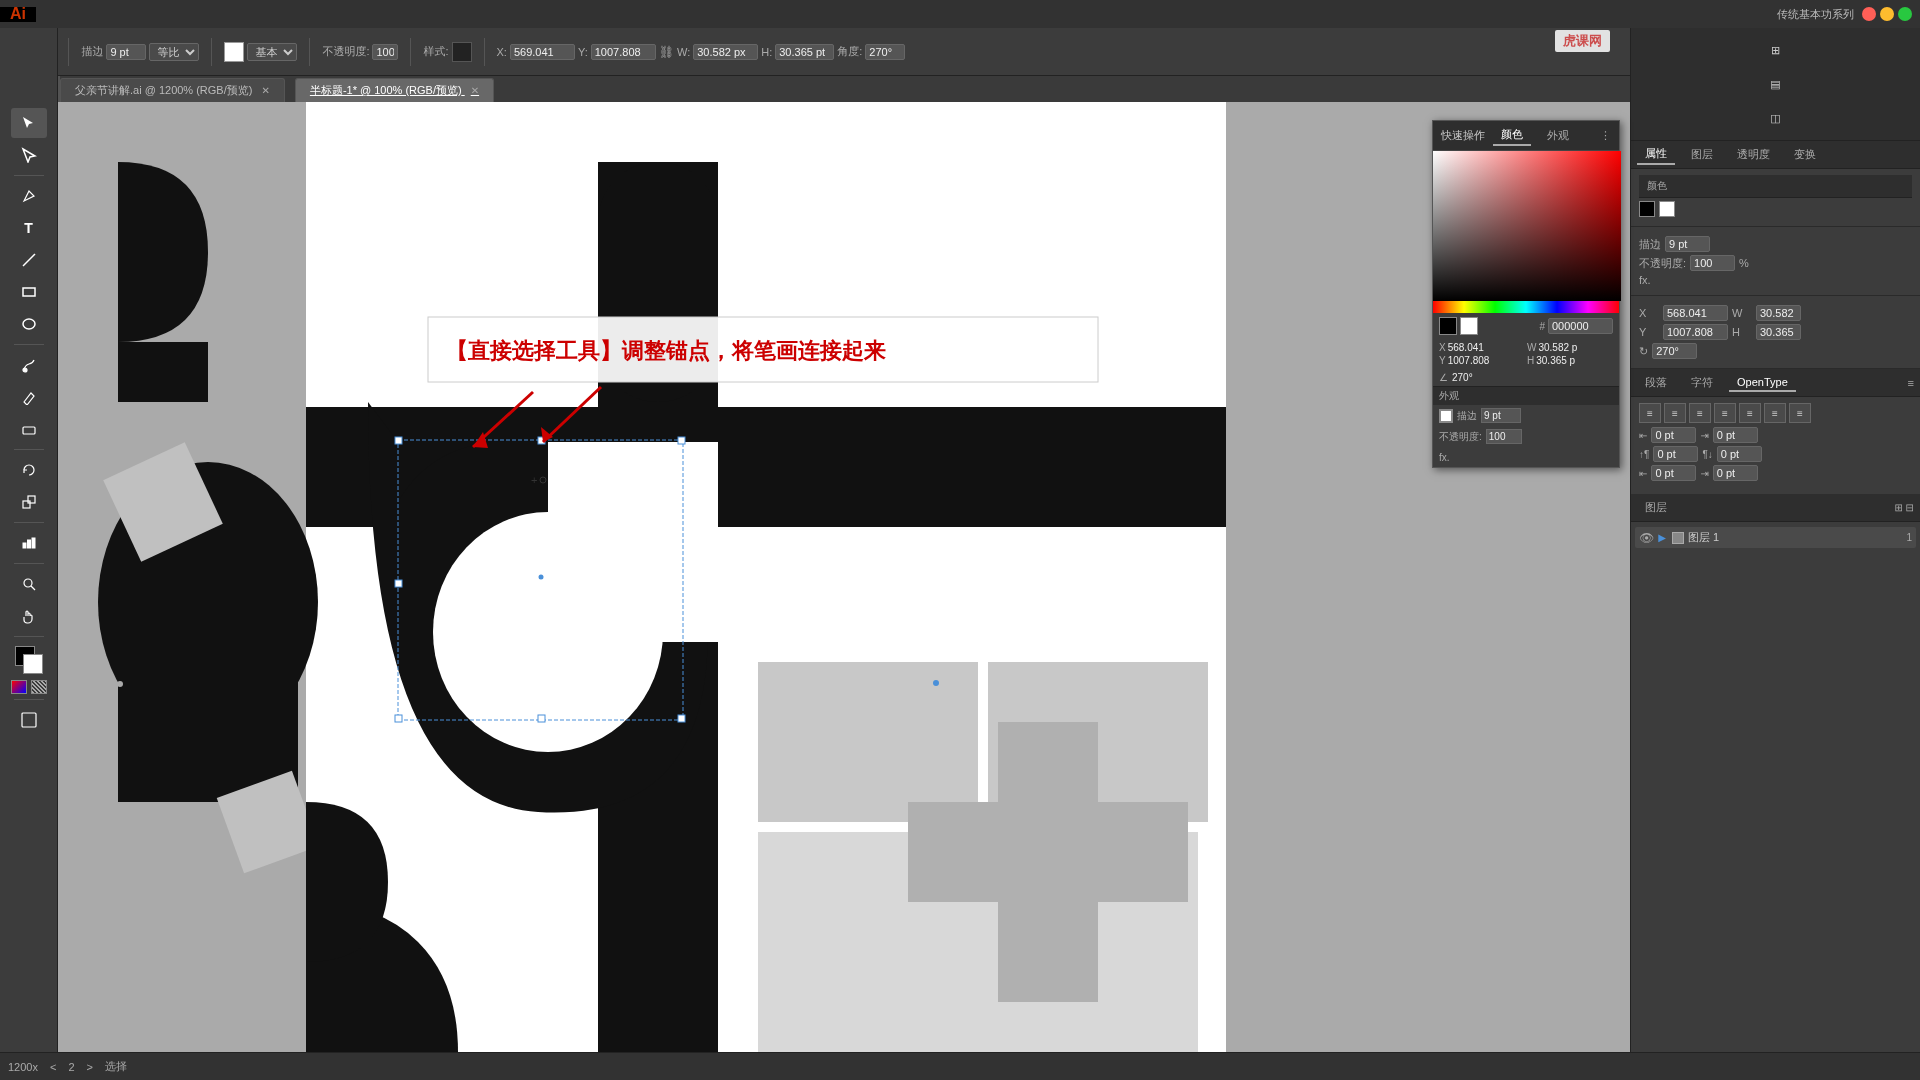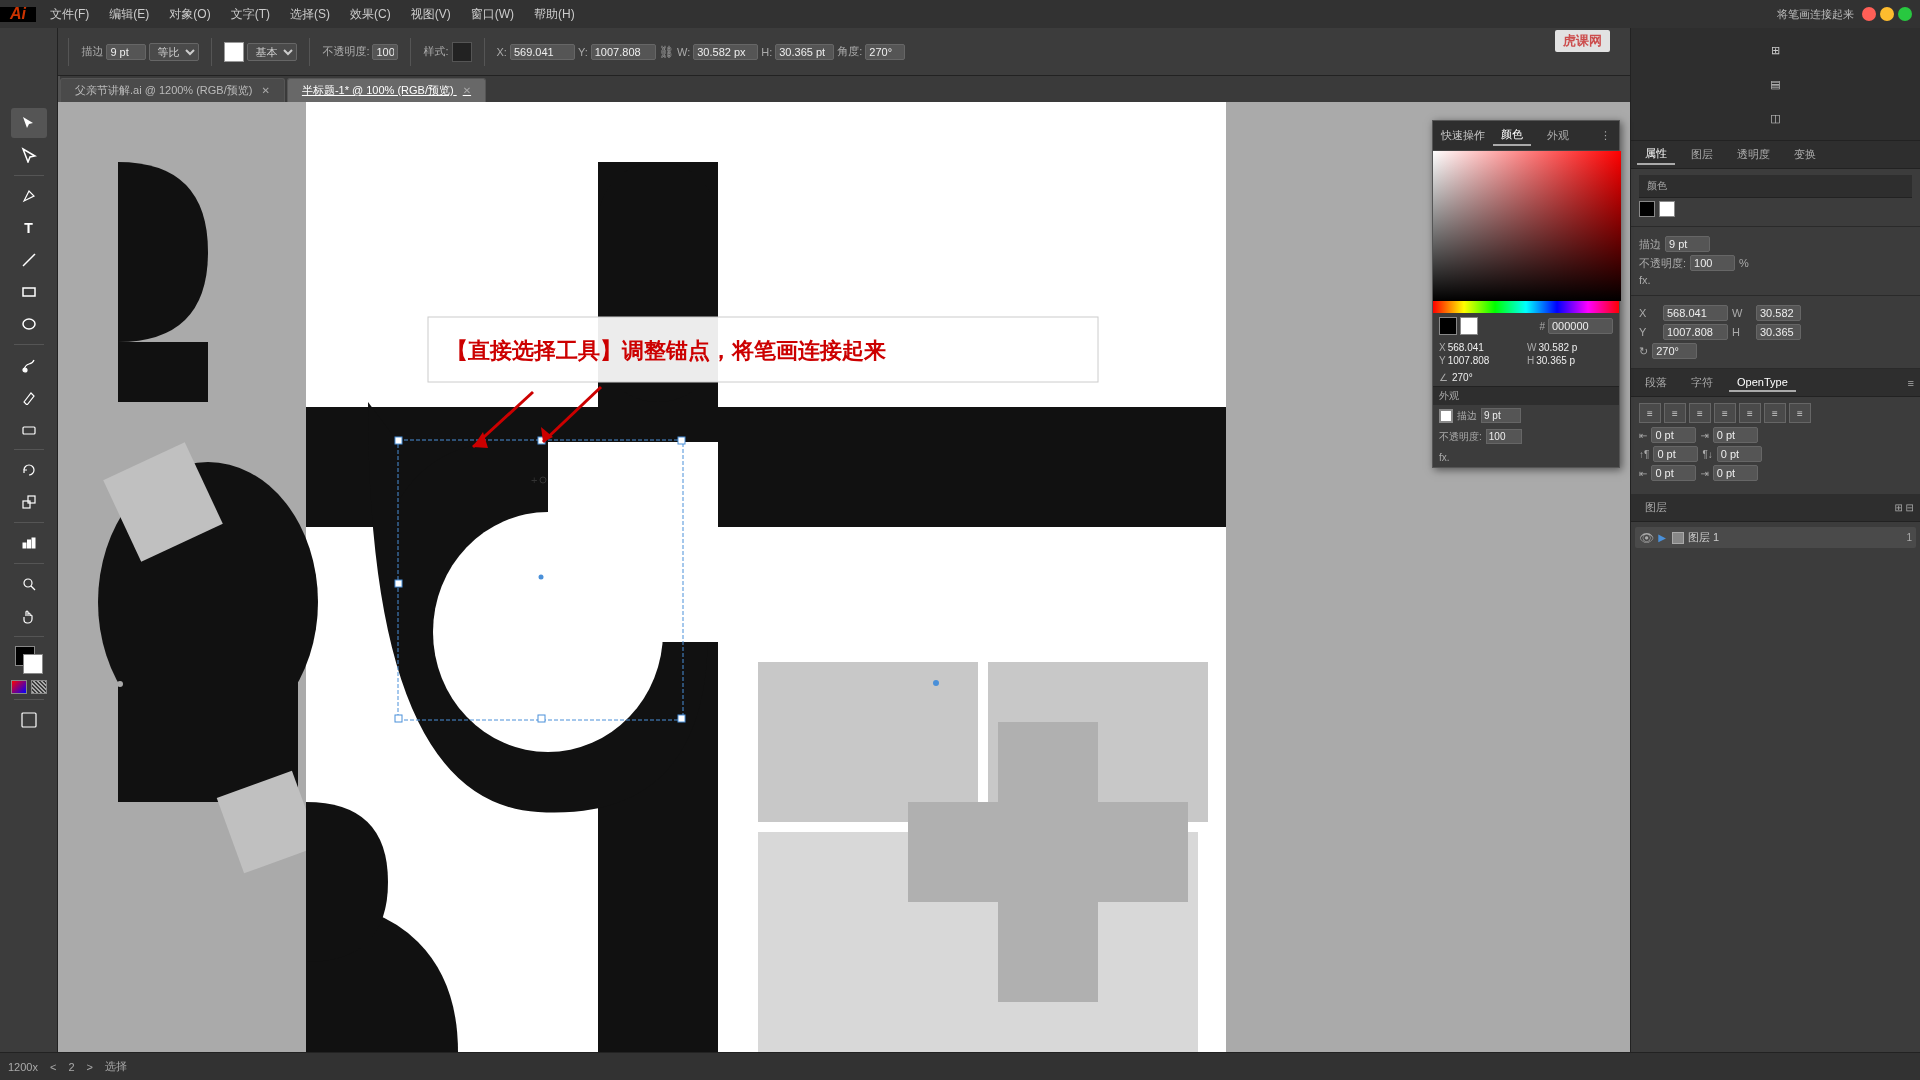--- a/index.html
+++ b/index.html
@@ -5,21 +5,21 @@
     * { margin: 0; padding: 0; box-sizing: border-box; }
     body { width: 1920px; height: 1080px; overflow: hidden; background: #535353; font-family: 'Microsoft YaHei', Arial, sans-serif; font-size: 12px; color: #333; }
 
     
     #titlebar {
       position: absolute; top: 0; left: 0; width: 1920px; height: 28px;
       background: #323232; display: flex; align-items: center; color: #ccc; font-size: 12px;
     }
     #titlebar .app-logo {
       width: 36px; height: 15px; background: #000; display: flex; align-items: center; justify-content: center;
-      color: #cc3300; font-weight: bold; font-size: 16px; font-style: italic;
+      color: #cc3300; font-weight: bold; font-size: 16px; 
     }
     #titlebar .menu-items {
       display: flex; gap: 0px; margin-left: 4px;
     }
     #titlebar .menu-item {
       padding: 2px 10px; cursor: pointer; font-size: 12px; color: #ccc;
     }
     #titlebar .right-area {
       margin-left: auto; display: flex; align-items: center; gap: 8px; padding-right: 8px;
     }
@@ -47,21 +47,21 @@
       padding: 1px 3px; border-radius: 2px;
     }
 
     
     #tabs {
       position: absolute; top: 76px; left: 60px; width: calc(1920px - 60px - 290px);
       height: 26px; background: #3a3a3a; display: flex; align-items: flex-end;
     }
     .tab {
       padding: 4px 14px; font-size: 11px; color: #bbb; background: #4a4a4a;
-      border: 1px solid #555; border-bottom: none; cursor: pointer; margin-right: 2px;
+      border: 1px solid #555; border-bottom: none; cursor: pointer; margin-right: 10px;
       border-radius: 3px 3px 0 0;
     }
     .tab.active { background: #686868; color: #fff; text-decoration: underline; }
     .tab .tab-close { margin-left: 6px; color: #aaa; font-size: 10px; }
 
     
     #toolbox {
       position: absolute; top: 28px; left: 0; width: 58px; height: 1052px;
       background: #3c3c3c; border-right: 1px solid #222; display: flex; flex-direction: column;
       align-items: center; padding-top: 80px; gap: 2px;
@@ -171,33 +171,22 @@
       padding: 2px 8px; border-radius: 2px; pointer-events: none;
     }
   </style>
 </head>
 <body>
 
 <div id="titlebar">
   <div class="app-logo">
     <span>Ai</span>
   </div>
-  <div class="menu-items">
-    <div class="menu-item">文件(F)</div>
-    <div class="menu-item">编辑(E)</div>
-    <div class="menu-item">对象(O)</div>
-    <div class="menu-item">文字(T)</div>
-    <div class="menu-item">选择(S)</div>
-    <div class="menu-item">效果(C)</div>
-    <div class="menu-item">视图(V)</div>
-    <div class="menu-item">窗口(W)</div>
-    <div class="menu-item">帮助(H)</div>
-  </div>
   <div class="right-area">
-    <span style="font-size:11px;color:#bbb;">将笔画连接起来</span>
+    <span style="font-size:11px;color:#bbb;">传统基本功系列</span>
     <div class="window-controls">
       <div class="win-btn win-close"></div>
       <div class="win-btn win-min"></div>
       <div class="win-btn win-max"></div>
     </div>
   </div>
 </div>
 
 <div id="toolbar">
   <div class="tb-group">

